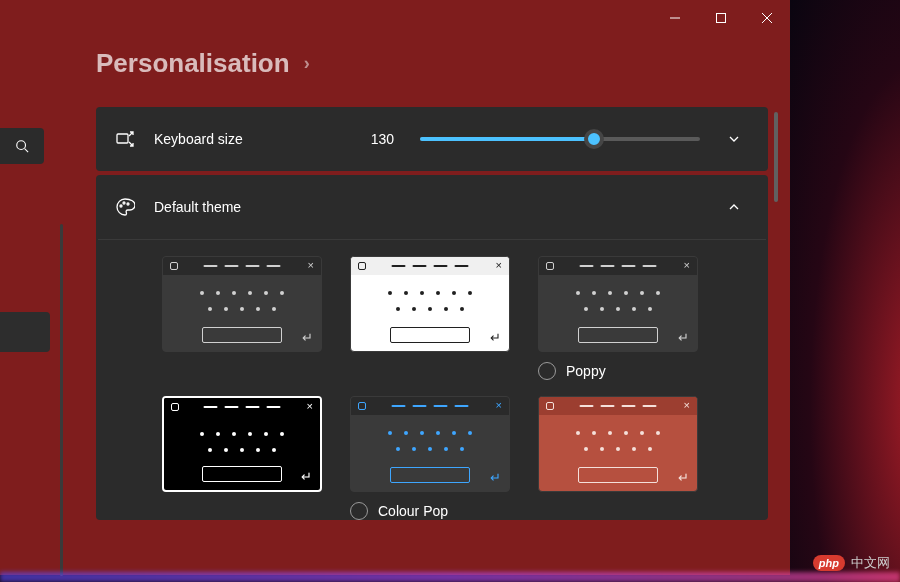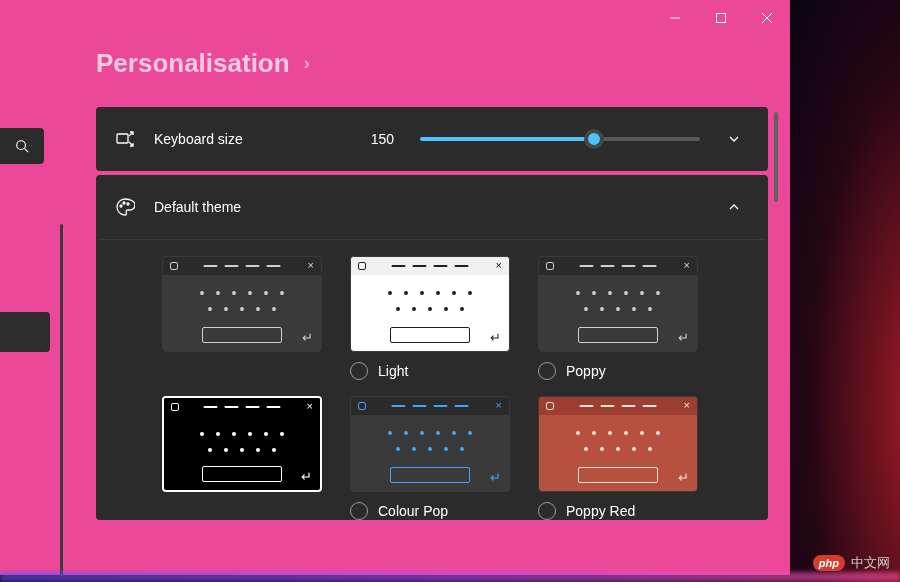--- a/index.html
+++ b/index.html
@@ -6,21 +6,21 @@
 body {
   width: 900px; height: 582px;
   background: #1a0a15;
   font-family: "Segoe UI", "Segoe UI Variable", sans-serif;
   color: #fff;
   overflow: hidden;
   position: relative;
 }
 .window {
   position: absolute; left: 0; top: 0; width: 790px; height: 575px;
-  background: #ec4899;
+  background: #7f1d1d;
 }
 .titlebar {
   height: 36px; display: flex; justify-content: flex-end; align-items: center;
 }
 .titlebar button {
   width: 46px; height: 36px; background: none; border: none; color: #fff;
   display: flex; align-items: center; justify-content: center; cursor: pointer;
 }
 
 
@@ -145,21 +145,21 @@
     <div class="card">
       <div class="row">
         <span class="icon">
           <svg width="20" height="20" viewBox="0 0 20 20" fill="none" stroke="#fff" stroke-width="1.3">
               <rect x="2" y="5" width="11" height="9" rx="1"></rect>
               <path d="M15 3h3v3M18 3l-4 4M15 17h3v-3M18 17l-4-4"></path>
             </svg>
         </span>
         <span class="label">Keyboard size</span>
         <span class="spacer"></span>
-        <span class="value">150</span>
+        <span class="value">130</span>
         <div class="slider-wrap" style="flex:0 0 280px;">
           <div class="slider">
             <div class="slider-fill" style="width:62%"></div>
             <div class="slider-thumb" style="left:62%"></div>
           </div>
         </div>
         <span class="expand">
           <svg width="12" height="12" viewBox="0 0 12 12">
               <path d="M2 4l4 4 4-4" fill="none" stroke="#fff" stroke-width="1.3"></path>
             </svg>
@@ -239,24 +239,20 @@
               <div class="pv-dots2">
                 <div class="pv-dot" style="background: rgb(32, 32, 32);"></div>
                 <div class="pv-dot" style="background: rgb(32, 32, 32);"></div>
                 <div class="pv-dot" style="background: rgb(32, 32, 32);"></div>
                 <div class="pv-dot" style="background: rgb(32, 32, 32);"></div>
                 <div class="pv-dot" style="background: rgb(32, 32, 32);"></div>
               </div>
               <div class="pv-space" style="border-color: rgb(32, 32, 32);"></div>
               <span style="position: absolute; right: 8px; bottom: 6px; font-size: 13px; color: rgb(32, 32, 32);">↵</span>
             </div>
-            <label class="theme-label">
-              <span class="radio"></span>
-              <span>Light</span>
-            </label>
           </div>
           <div class="theme-opt">
             <div class="preview" style="background: rgb(58, 58, 58);">
               <div style="position: absolute; left: 0px; right: 0px; top: 0px; height: 18px; background: rgb(42, 42, 42);"></div>
               <span style="position: absolute; left: 7px; top: 5px; width: 8px; height: 8px; border: 1px solid rgb(208, 208, 208); border-radius: 2px;"></span>
               <div style="position: absolute; top: 8px; left: 50%; transform: translateX(-50%); display: flex; gap: 7px;">
                 <div style="width: 14px; height: 2px; background: rgb(208, 208, 208); border-radius: 1px;"></div>
                 <div style="width: 14px; height: 2px; background: rgb(208, 208, 208); border-radius: 1px;"></div>
                 <div style="width: 14px; height: 2px; background: rgb(208, 208, 208); border-radius: 1px;"></div>
                 <div style="width: 14px; height: 2px; background: rgb(208, 208, 208); border-radius: 1px;"></div>
@@ -371,24 +367,20 @@
               <div class="pv-dots2">
                 <div class="pv-dot" style="background: rgb(245, 224, 218);"></div>
                 <div class="pv-dot" style="background: rgb(245, 224, 218);"></div>
                 <div class="pv-dot" style="background: rgb(245, 224, 218);"></div>
                 <div class="pv-dot" style="background: rgb(245, 224, 218);"></div>
                 <div class="pv-dot" style="background: rgb(245, 224, 218);"></div>
               </div>
               <div class="pv-space" style="border-color: rgb(245, 224, 218);"></div>
               <span style="position: absolute; right: 8px; bottom: 6px; font-size: 13px; color: rgb(245, 224, 218);">↵</span>
             </div>
-            <label class="theme-label">
-              <span class="radio"></span>
-              <span>Poppy Red</span>
-            </label>
           </div>
         </div>
     </div>
 
   </div>
 
   <div class="scrollbar"></div>
 </div>
 
 <div class="glow"></div>

